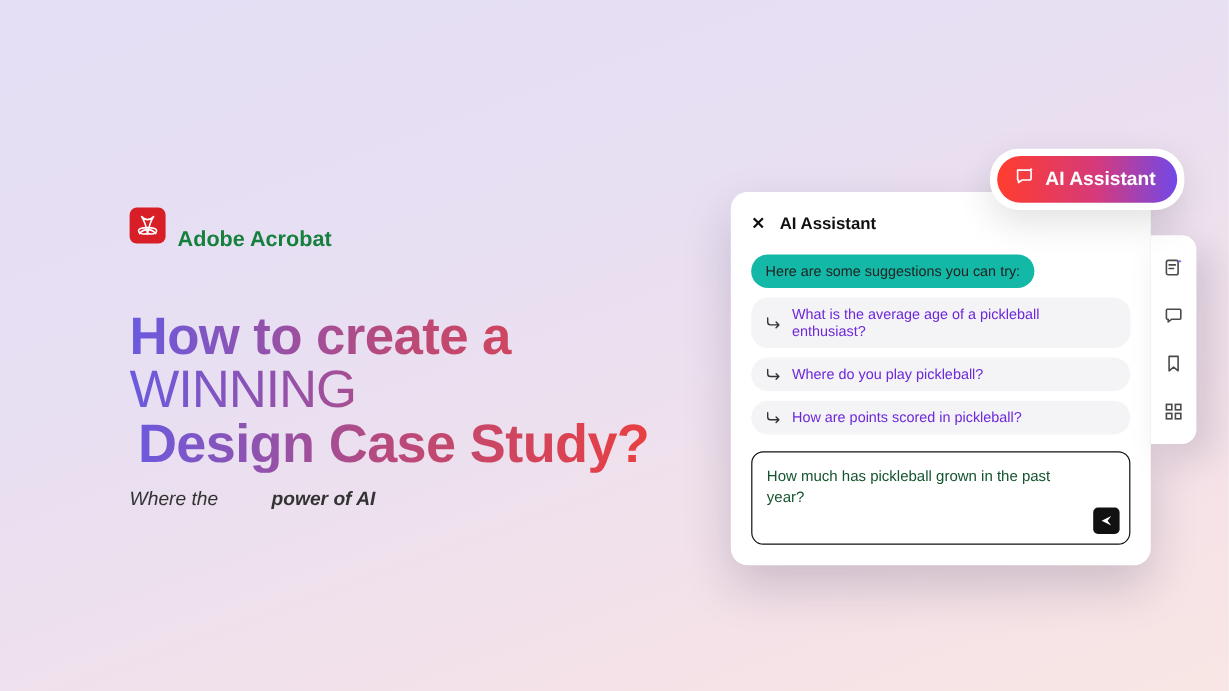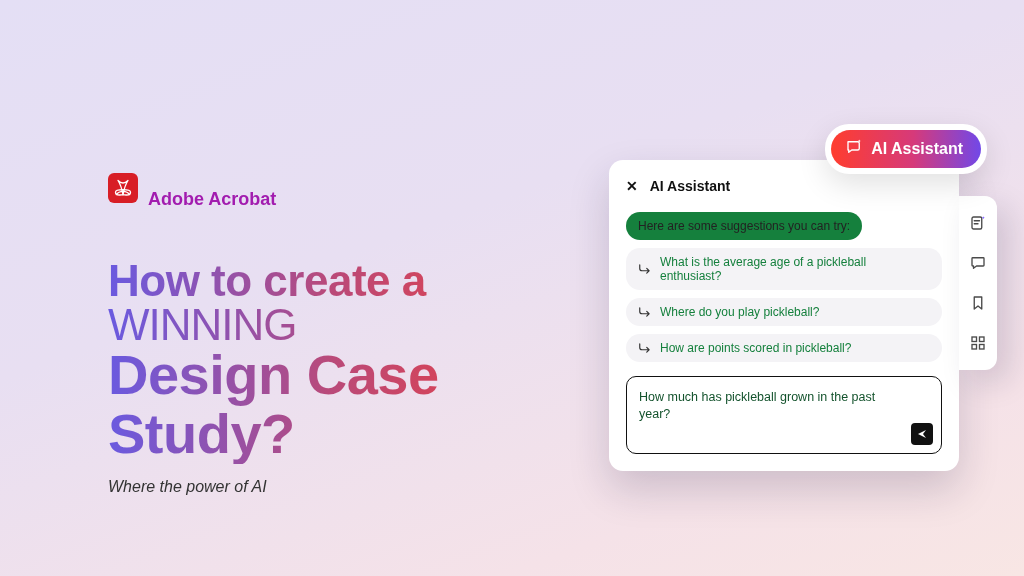--- a/index.html
+++ b/index.html
@@ -32,21 +32,21 @@
       background: #d81e26;
       border-radius: 6px;
       display: flex;
       align-items: center;
       justify-content: center;
     }
 
     .brand-name {
       font-size: 18px;
       font-weight: 700;
-      color: #a21caf;
+      color: #15803d;
       margin-top: 24px;
     }
 
     .headline {
       font-weight: 800;
       line-height: 1.05;
     }
 
     .headline-line1 {
       font-size: 44px;
@@ -62,36 +62,37 @@
       font-weight: 400;
       background: linear-gradient(90deg, #6a5ae0 0%, #b94a7a 55%, #eb3f3f 100%);
       -webkit-background-clip: text;
       background-clip: text;
       -webkit-text-fill-color: transparent;
       letter-spacing: -1px;
       margin-top: -2px;
     }
 
     .headline-line3 {
-      font-size: 56px;
+      font-size: 45px;
       background: linear-gradient(90deg, #6a5ae0 0%, #b94a7a 50%, #eb3f3f 100%);
       -webkit-background-clip: text;
       background-clip: text;
       -webkit-text-fill-color: transparent;
       letter-spacing: -0.5px;
       margin-top: -2px;
+      text-align: center;
     }
 
     .subtitle {
       font-size: 16px;
       font-style: italic;
       color: #333;
       margin-top: 14px;
     }
-    .subtitle .bold { font-weight: 400; font-style: italic; }
+    .subtitle .bold { font-weight: 700; font-style: italic; margin-left: 40px; }
 
     
     .panel-group {
       position: absolute;
       right: 65px;
       top: 160px;
       width: 350px;
     }
 
     .ai-pill {
@@ -138,34 +139,34 @@
     }
     .card-title {
       font-size: 14px;
       font-weight: 700;
       color: #111;
     }
 
     .sugg-intro {
       font-size: 12px;
       color: #222;
-      background: #15803d;
+      background: #14b8a6;
       border-radius: 14px;
       padding: 7px 12px;
       display: inline-block;
       margin-bottom: 8px;
     }
 
     .sugg-list { display: flex; flex-direction: column; gap: 8px; margin-bottom: 14px; }
     .sugg-item {
       display: flex;
       align-items: center;
       gap: 8px;
       font-size: 12px;
-      color: #15803d;
+      color: #6d28d9;
       background: #f4f3f6;
       border-radius: 14px;
       padding: 7px 12px;
       cursor: pointer;
     }
     .sugg-arrow { display: inline-flex; }
 
     .input-box {
       border: 1.5px solid #111;
       border-radius: 10px;

